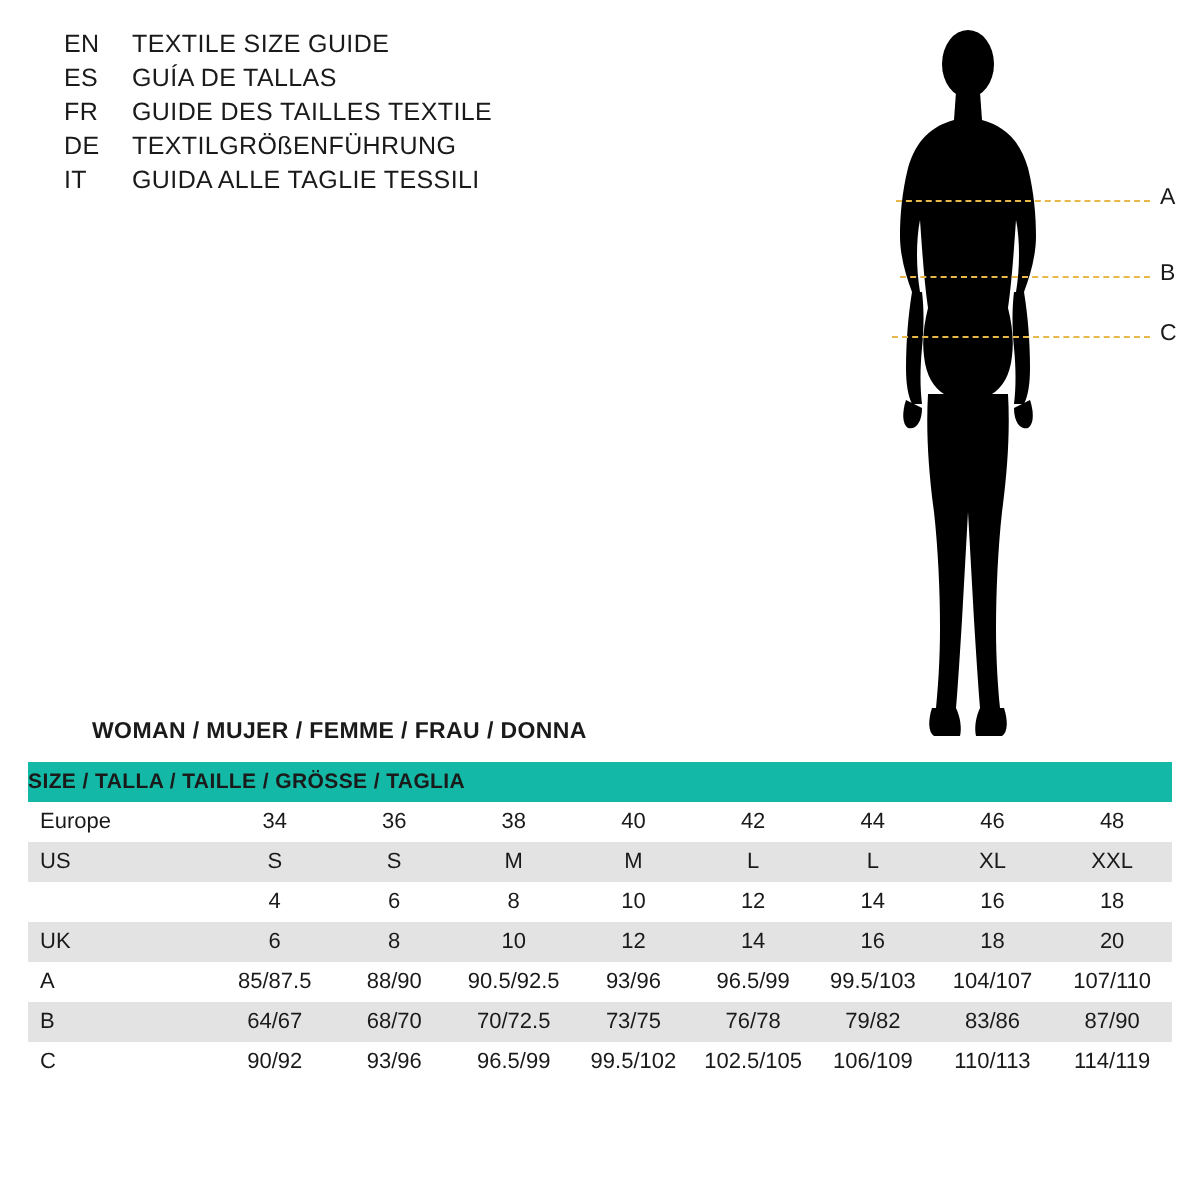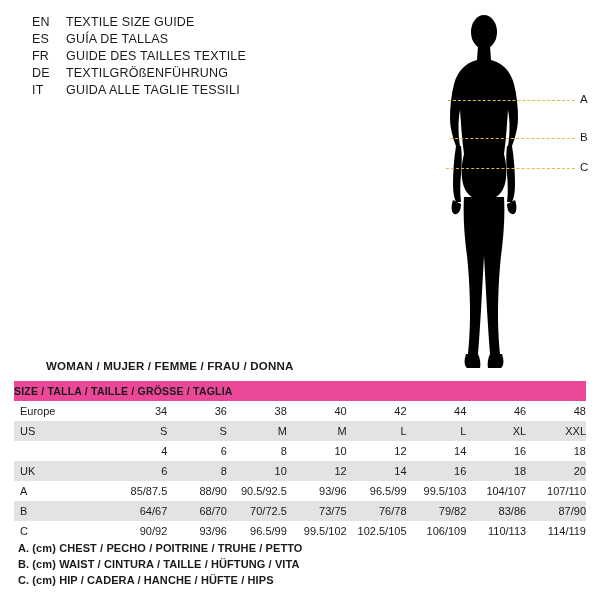--- a/index.html
+++ b/index.html
@@ -90,38 +90,38 @@
     border-collapse: collapse;
     font-size: 11px;
   }
   table.size-table td {
     padding: 2px 0 2px 0;
     height: 16px;
     color: #1a1a1a;
     font-family: "Liberation Sans", sans-serif;
   }
   .row-head td {
-    background: #ec4899;
+    background: #14b8a6;
     font-weight: bold;
     font-size: 10.5px;
     letter-spacing: 0.2px;
     padding-left: 6px;
     height: 17px;
   }
   .row-shade td { background: #e3e3e3; }
   .row-plain td { background: #ffffff; }
   .c-label {
     width: 88px;
     padding-left: 6px !important;
     text-align: left;
     margin-left: 19px;
   }
   .c-val {
     width: 60px;
-    text-align: right;
+    text-align: center;
   }
 
   
   .legend {
     position: absolute;
     top: 540px;
     left: 18px;
     width: 560px;
   }
   .legend-row {
@@ -310,19 +310,14 @@
         <td class="c-val">96.5/99</td>
         <td class="c-val">99.5/102</td>
         <td class="c-val">102.5/105</td>
         <td class="c-val">106/109</td>
         <td class="c-val">110/113</td>
         <td class="c-val">114/119</td>
       </tr>
     </tbody>
   </table>
 
-  <div class="legend">
-    <div class="legend-row">A. (cm) CHEST / PECHO / POITRINE / TRUHE / PETTO</div>
-    <div class="legend-row">B. (cm) WAIST / CINTURA / TAILLE / HÜFTUNG / VITA</div>
-    <div class="legend-row">C. (cm) HIP / CADERA / HANCHE / HÜFTE / HIPS</div>
-  </div>
 
 </div>
 
 </body></html>

